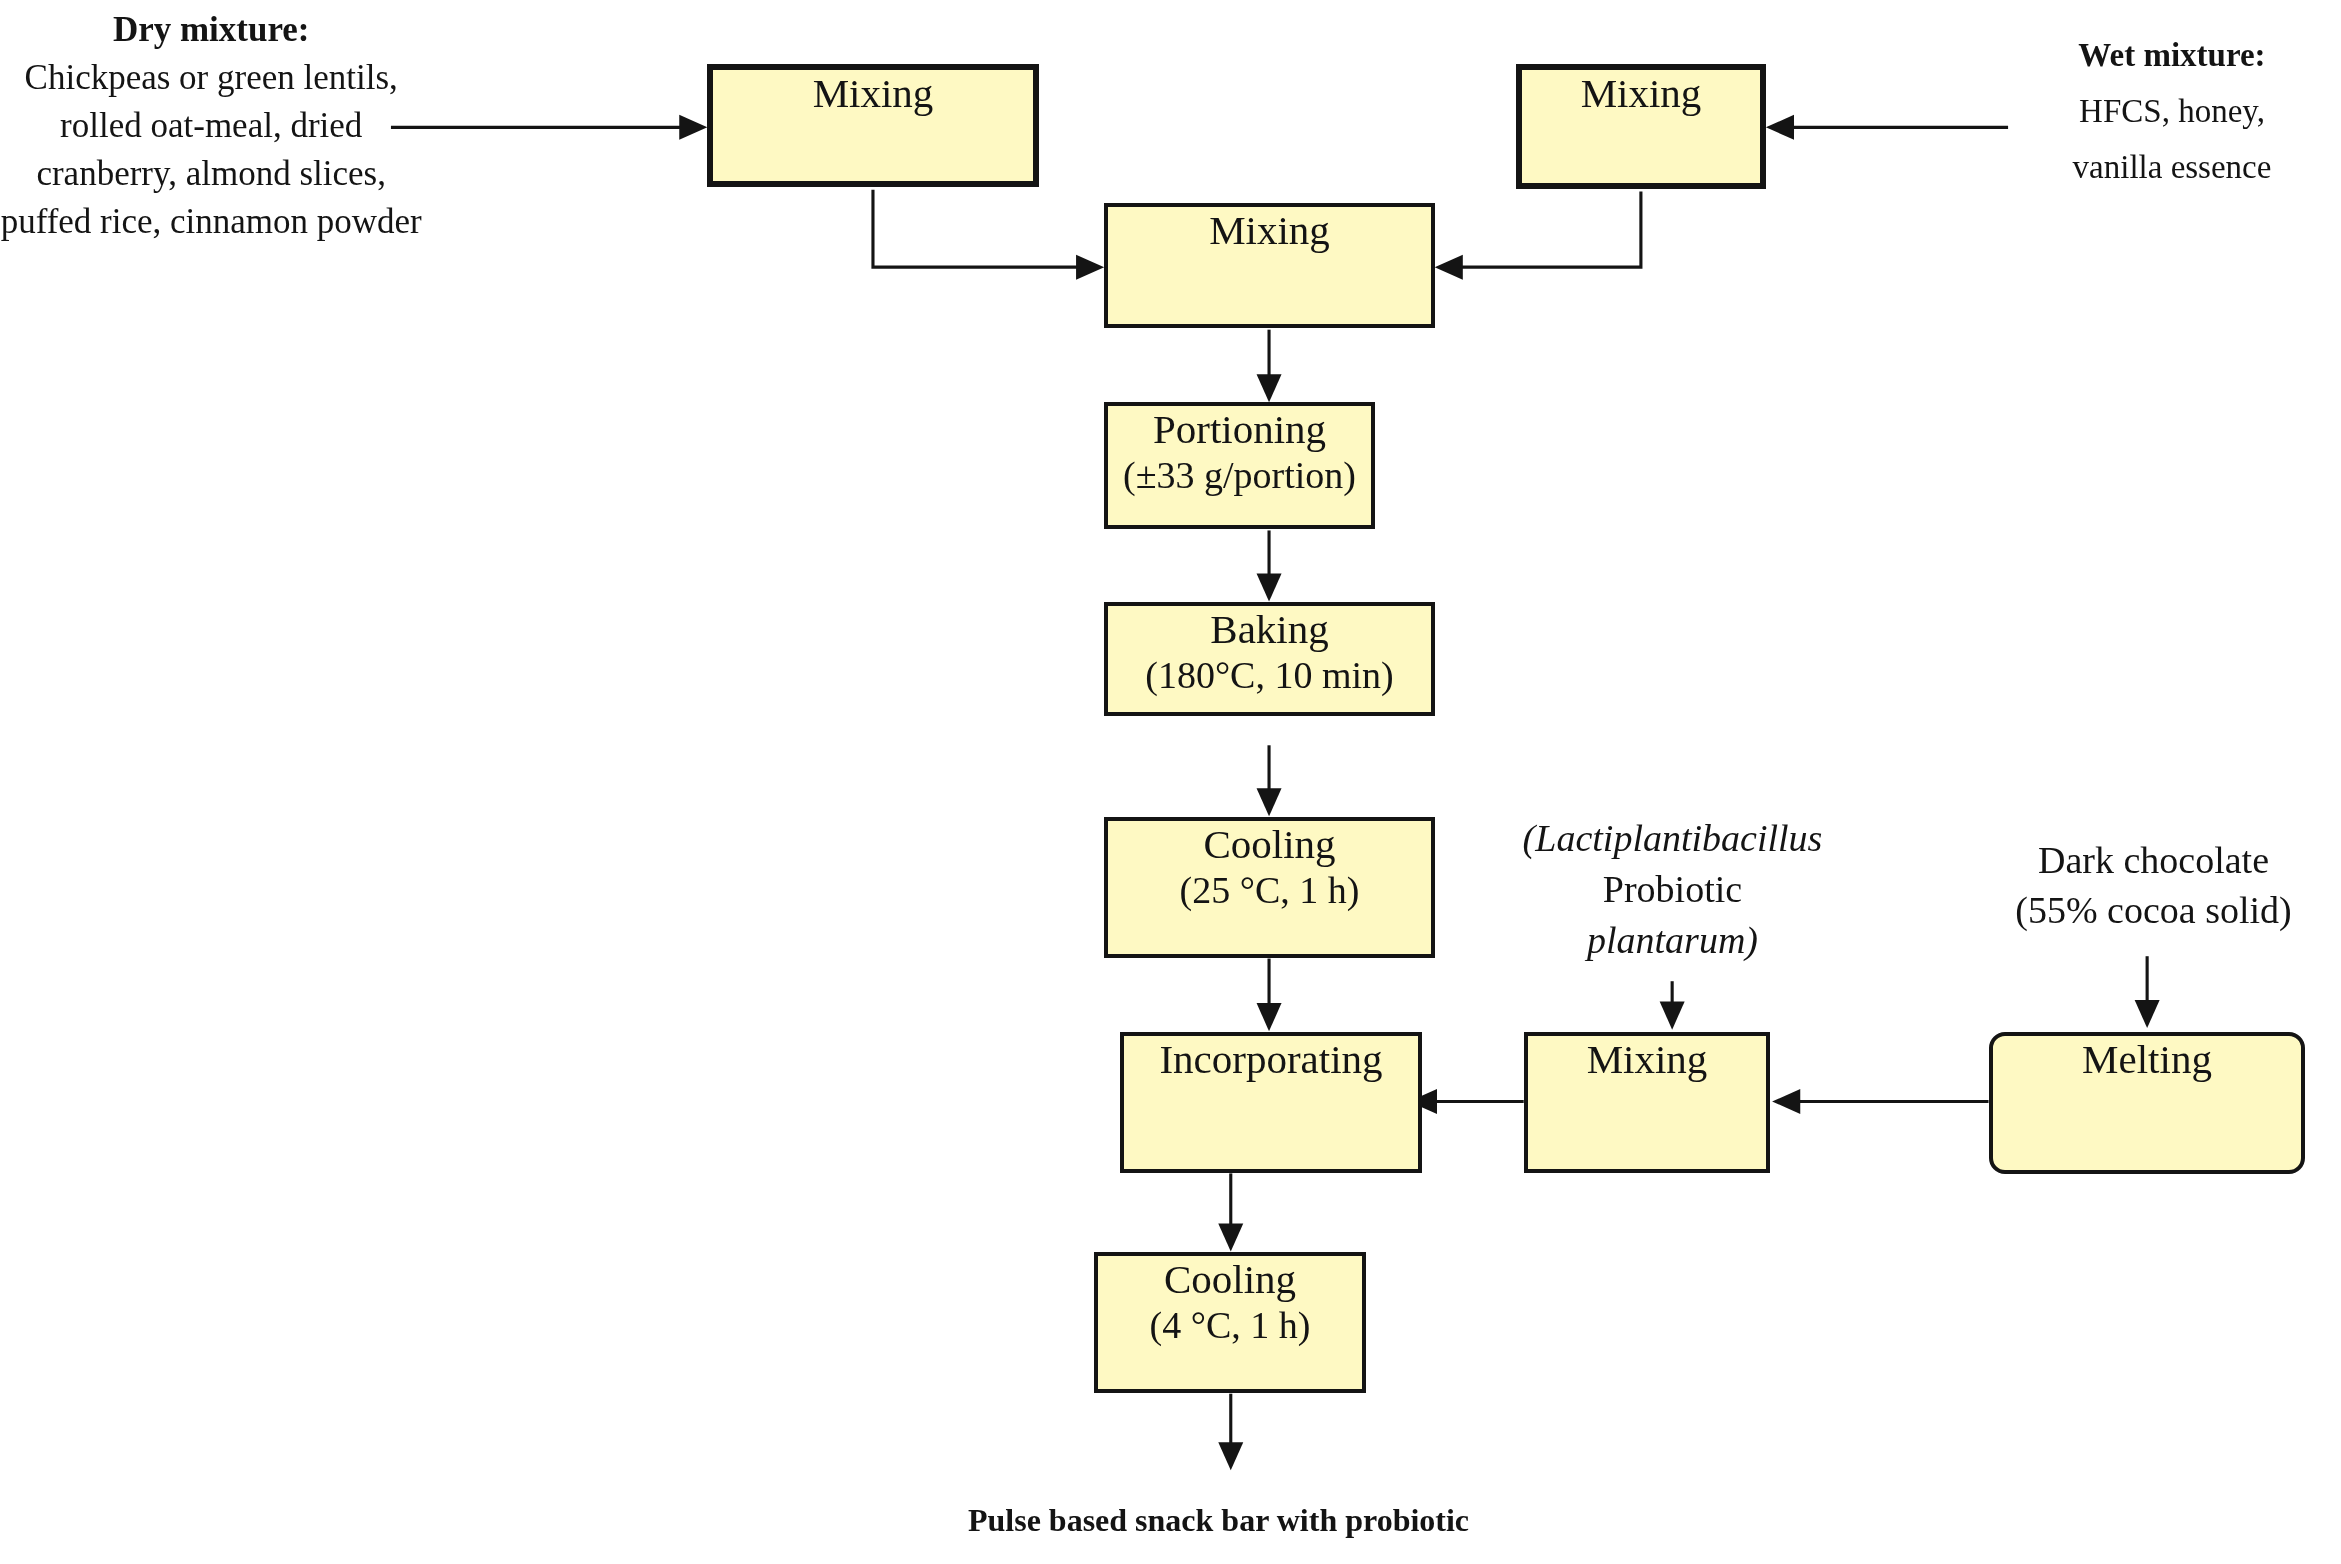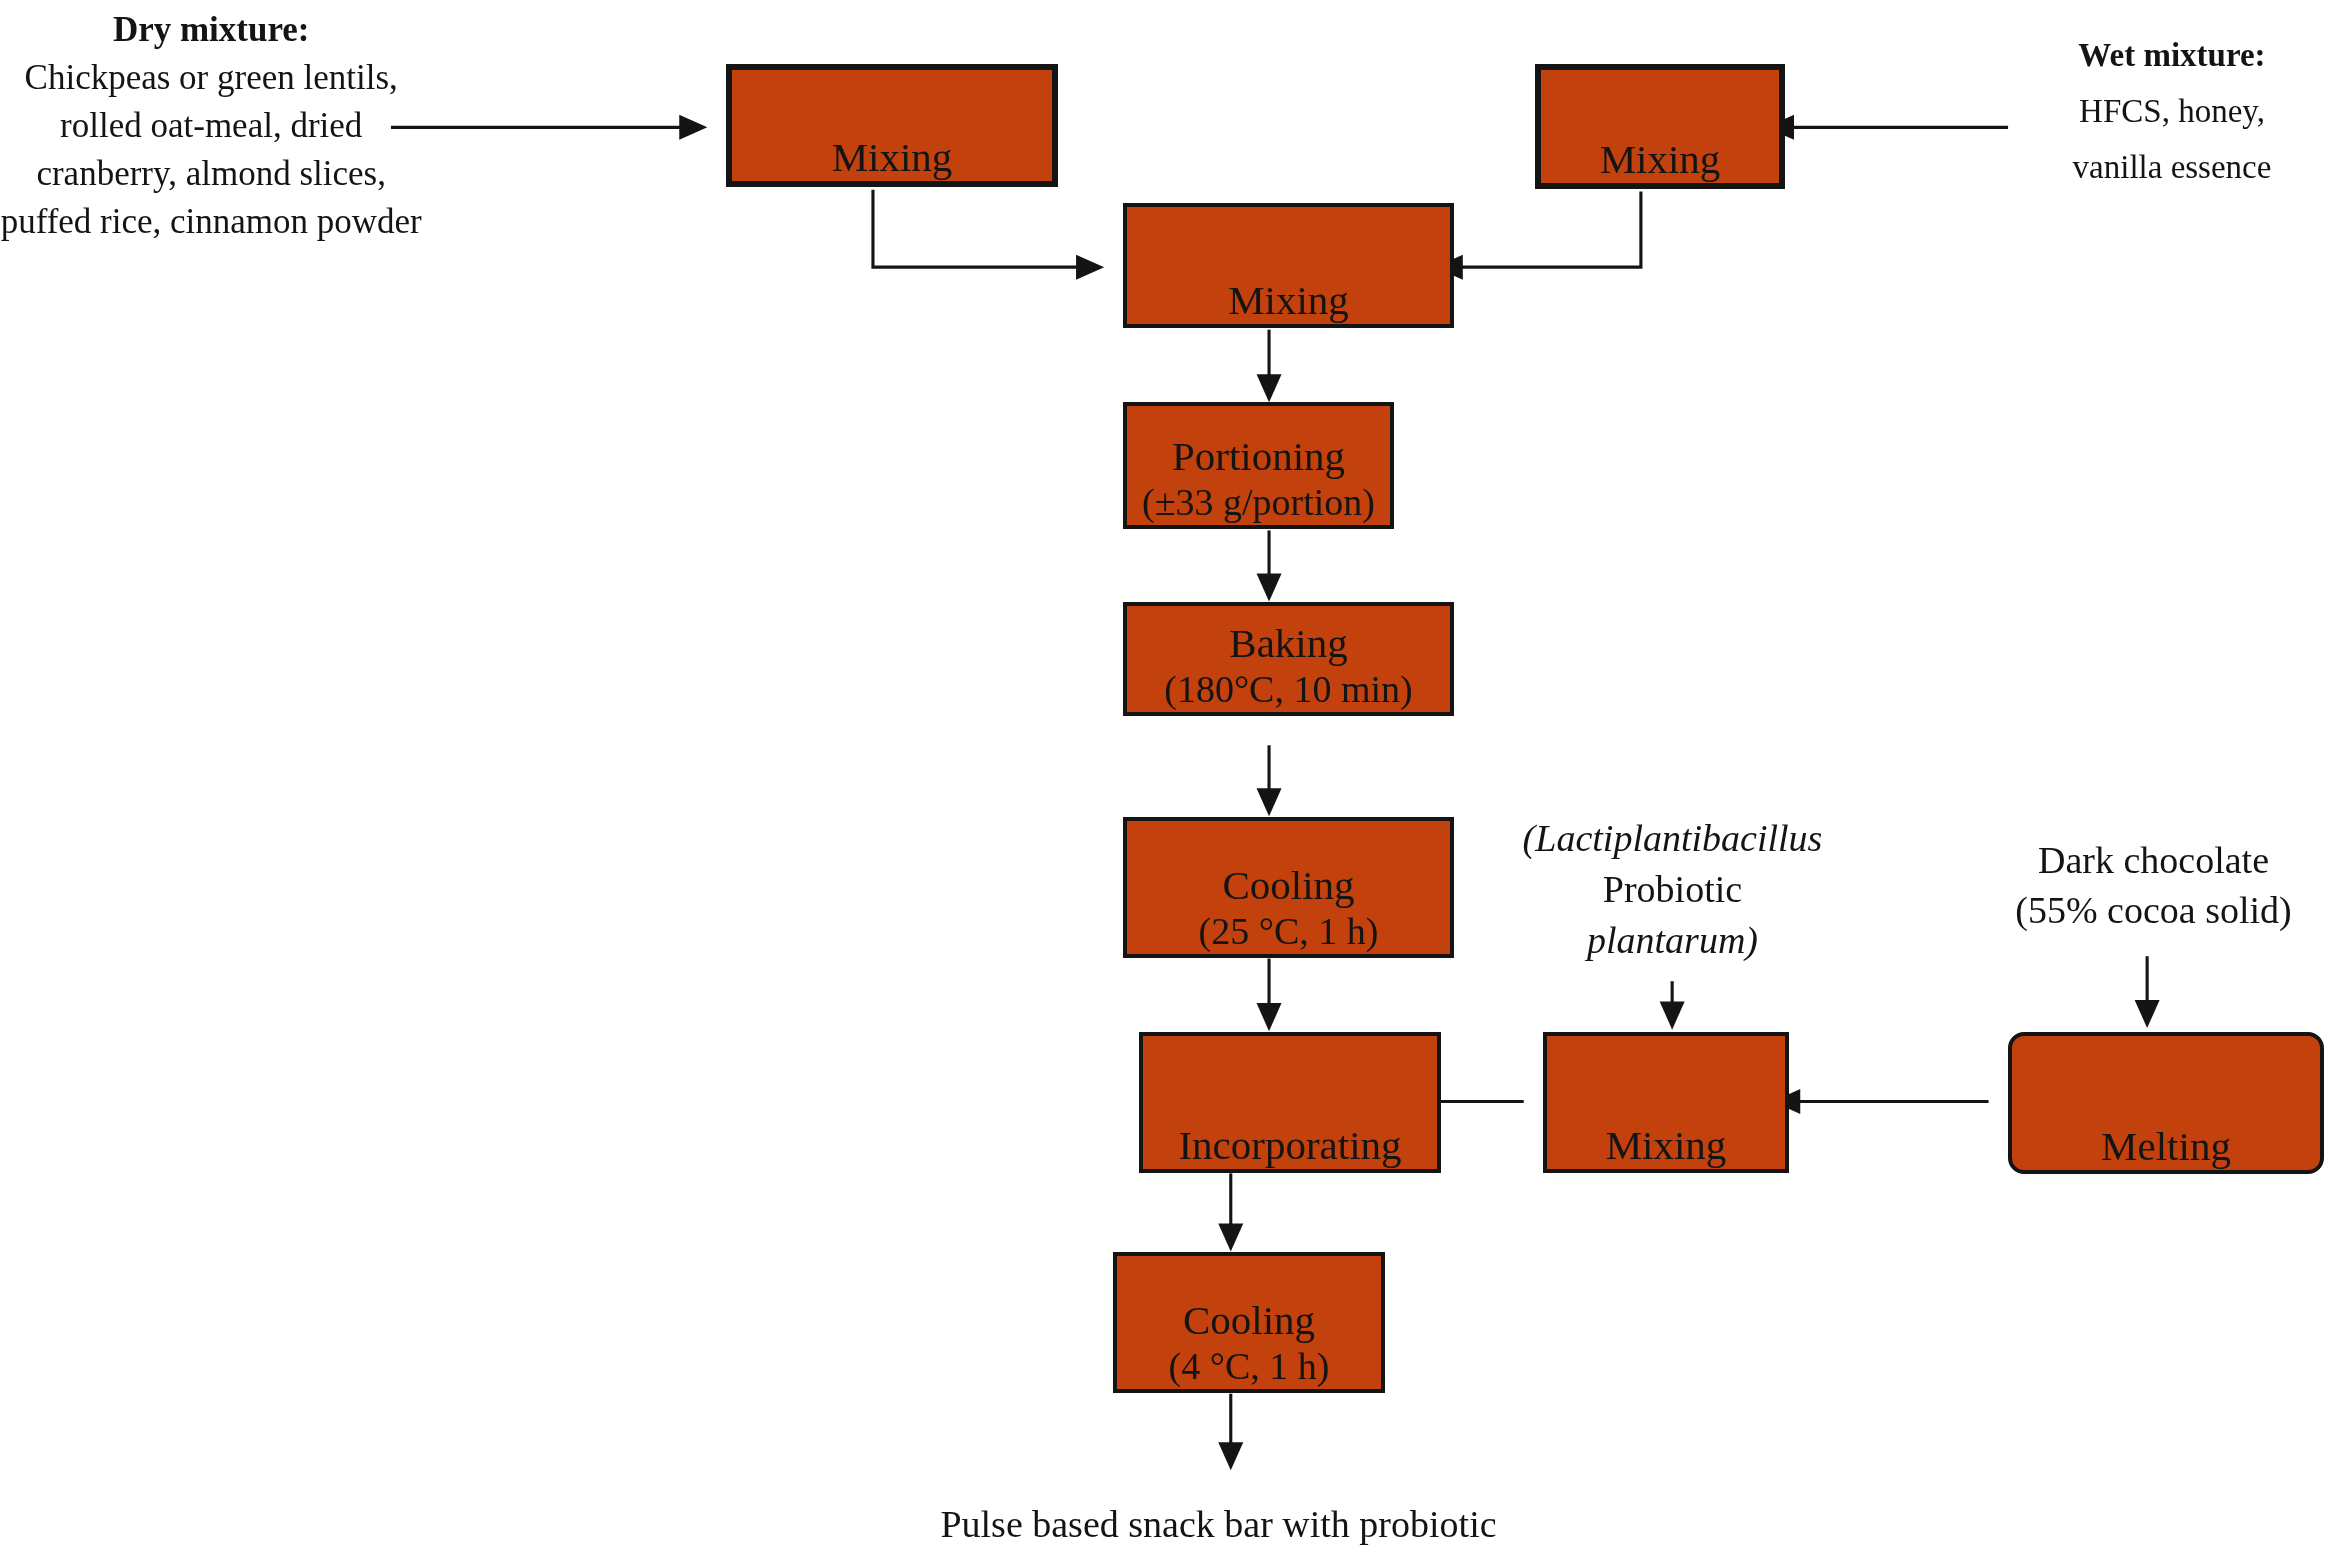--- a/index.html
+++ b/index.html
@@ -14,27 +14,26 @@
   }
   #connector-layer {
     position: absolute;
     left: 0; top: 0;
     width: 2342px; height: 1564px;
   }
   .box {
     position: absolute;
     box-sizing: border-box;
     border: 4.7px solid #141414;
-    background: #c2410c;
+    background: #fef9c3;
     display: flex;
     flex-direction: column;
     align-items: center;
-    justify-content: flex-end;
+    justify-content: flex-start;
     text-align: center;
-    margin-left: 19px;
   }
   .box.thick { border-width: 6.3px; }
   .box-label {
     font-size: 41px;
     line-height: 47px;
     white-space: nowrap;
   }
   .box-detail {
     font-size: 38px;
     line-height: 45px;
@@ -54,22 +53,23 @@
   #probiotic-label { left: 1477px; top: 813px; width: 391px; font-size: 38px; }
   #probiotic-label .ann-line { line-height: 51px; }
   #chocolate-label { left: 1958px; top: 835px; width: 391px; font-size: 38px; }
   #chocolate-label .ann-line { line-height: 50px; }
   .bold { font-weight: bold; }
   .italic { font-style: italic; }
   #final-caption {
     position: absolute;
     left: 828px; top: 1502px; width: 781px;
     text-align: center;
-    font-size: 38px;
+    font-size: 32px;
     white-space: nowrap;
+    font-weight: bold;
   }
 </style>
 </head>
 <body>
 
 <div id="figure">
 
   <svg id="connector-layer" viewBox="0 0 2997 2002" xmlns="http://www.w3.org/2000/svg">
     <g stroke="#141414" stroke-width="4" fill="none">
       <line x1="500" y1="163" x2="872" y2="163"></line>

